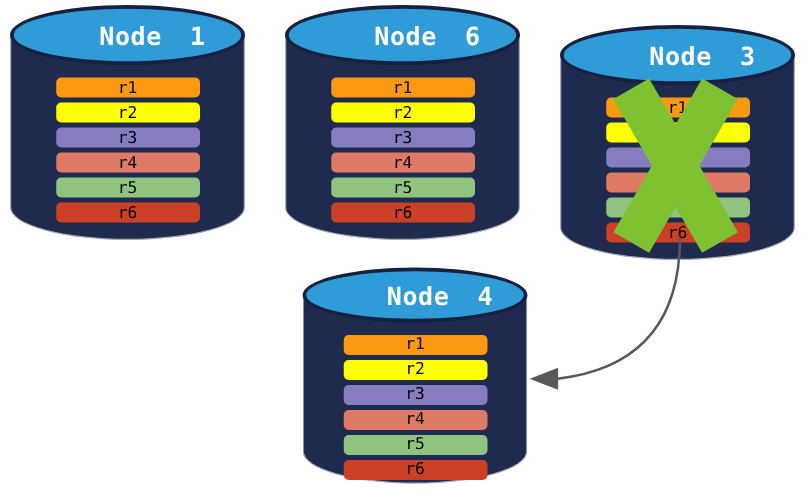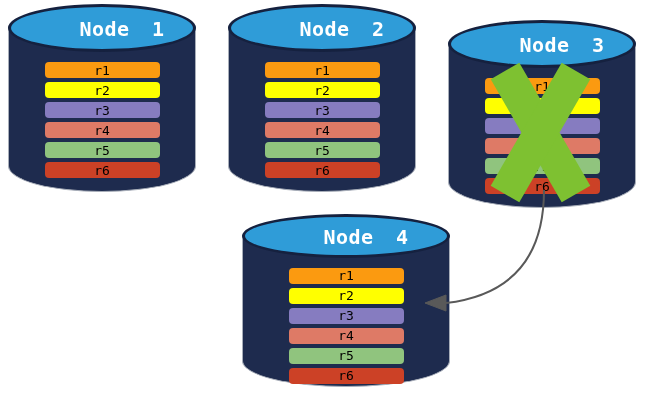--- a/index.html
+++ b/index.html
@@ -16,21 +16,21 @@
     overflow: hidden;
   }
   .node {
     position: absolute;
     width: 188px;
     height: 188px;
   }
   .pos-1 { left: 8px;   top: 4px; }
   .pos-2 { left: 228px; top: 4px; }
   .pos-3 { left: 448px; top: 20px; }
-  .pos-4 { left: 242px; top: 214px; width: 180px; height: 173px; padding-left: 28px; }
+  .pos-4 { left: 242px; top: 214px; width: 180px; height: 173px; }
 
   .cyl-body {
     position: absolute;
     left: 0; right: 0;
     top: 12%; bottom: 0;
     background: var(--cyl-body);
     border: 1px solid var(--edge-light);
     border-top: none;
     border-radius: 0 0 50% 50% / 0 0 26px 26px;
     box-sizing: border-box;
@@ -141,21 +141,21 @@
       <span>r5</span>
     </div>
         <div class="bar" style="background: rgb(204, 65, 38);">
       <span>r6</span>
     </div>
       </div>
     </div>
     <div class="node pos-2">
       <div class="cyl-body"></div>
       <div class="cyl-top">
-        <span class="node-title">Node 2</span>
+        <span class="node-title">Node 6</span>
       </div>
       <div class="bars">
         <div class="bar" style="background: rgb(251, 154, 16);">
       <span>r1</span>
     </div>
         <div class="bar" style="background: rgb(255, 255, 0);">
       <span>r2</span>
     </div>
         <div class="bar" style="background: rgb(134, 124, 192);">
       <span>r3</span>

